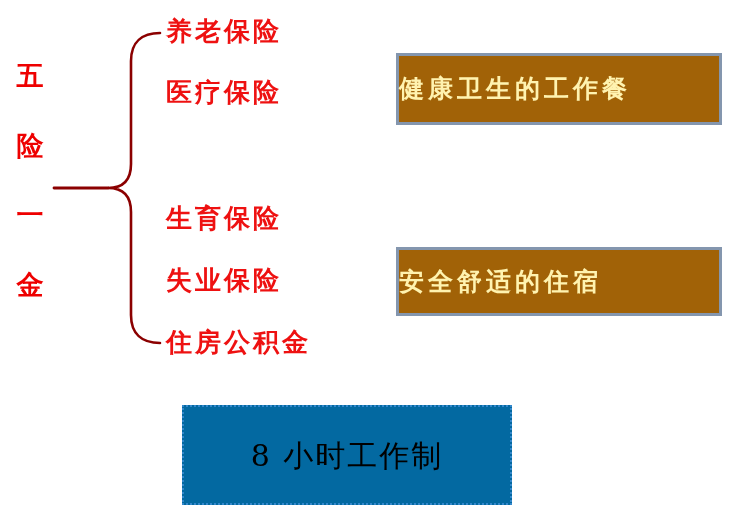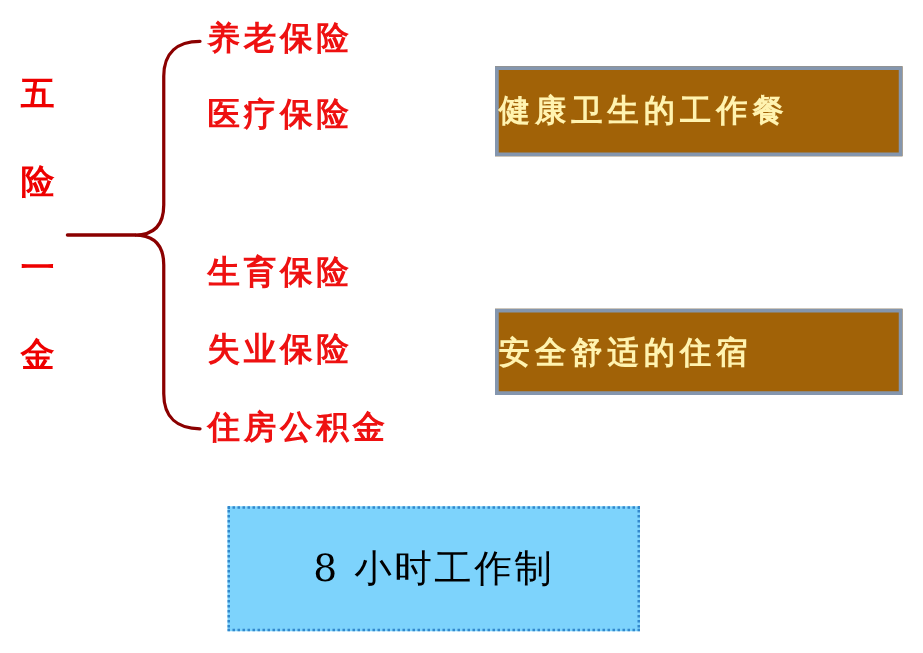--- a/index.html
+++ b/index.html
@@ -89,21 +89,21 @@
     font-size: 25px;
     letter-spacing: 4px;
     line-height: 1.1;
     white-space: nowrap;
   }
 
   
   .cyan-box {
     position: absolute;
     box-sizing: border-box;
-    background: #7dd3fc;
+    background: #0369a1;
     border: 2px dotted #3388CC;
     display: flex;
     align-items: center;
     justify-content: center;
   }
   .cyan-box .ctext {
     color: #000000;
     font-family: "DejaVu Serif", "Liberation Serif", serif;
     font-weight: normal;
     font-size: 30px;

